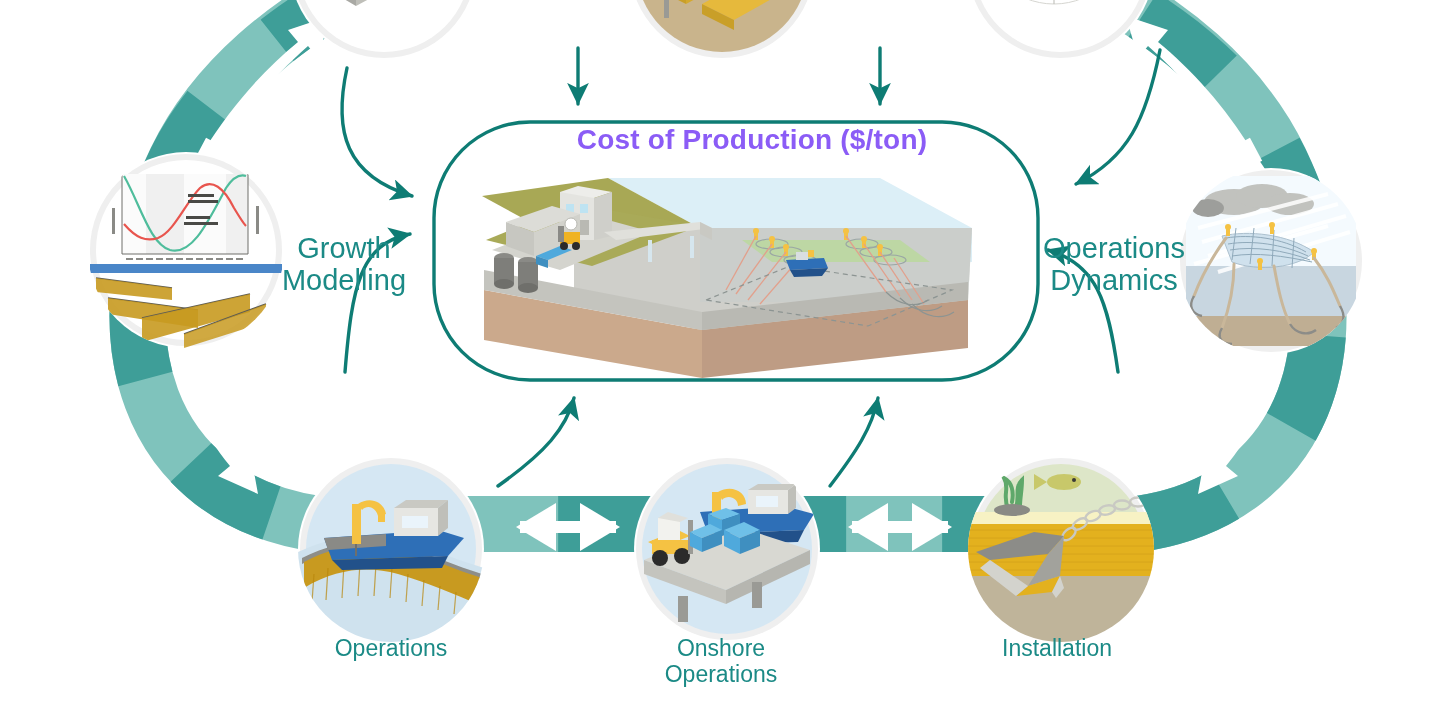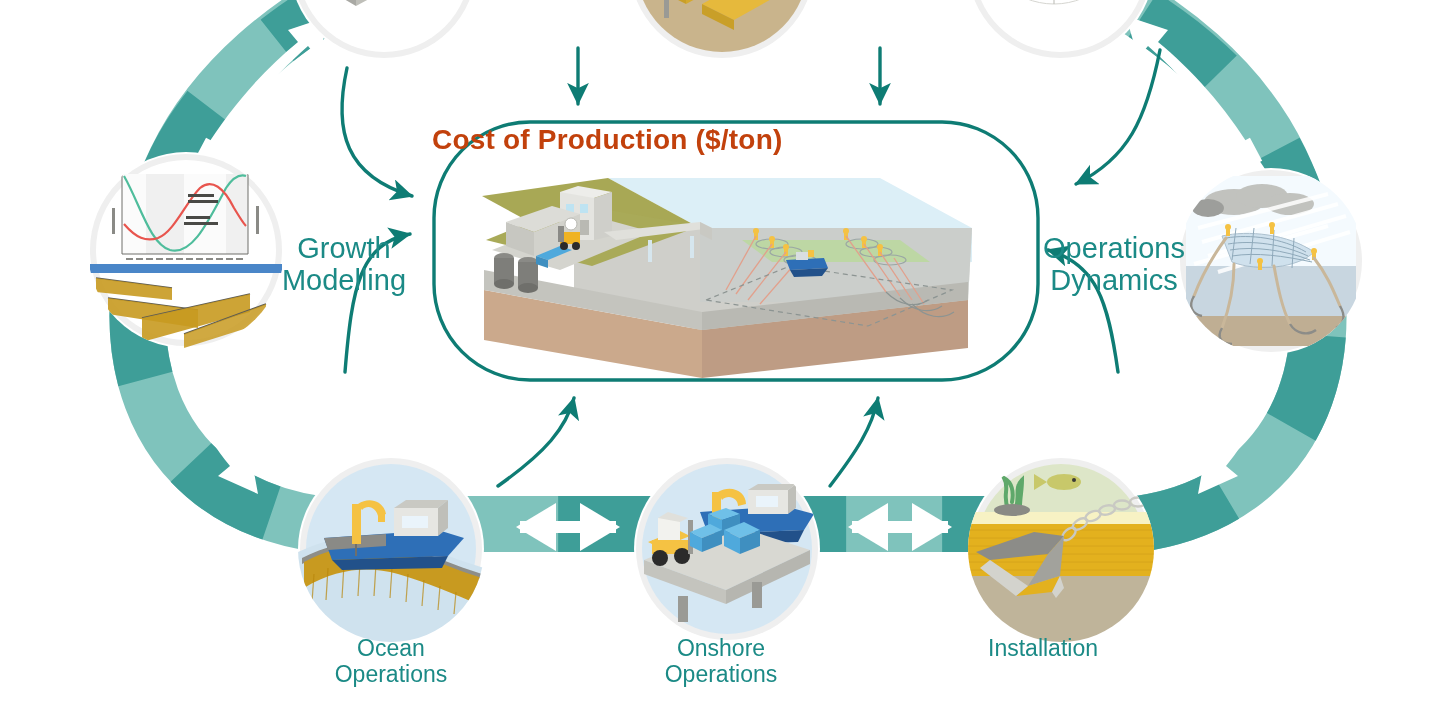--- a/index.html
+++ b/index.html
@@ -2,22 +2,22 @@
 <html><head>
 <meta charset="utf-8">
 <style>
   html,body{margin:0;padding:0;background:#ffffff;}
   body{width:1456px;height:728px;overflow:hidden;font-family:"Liberation Sans",sans-serif;}
   #stage{position:relative;width:1456px;height:728px;background:#fff;}
   #stage svg.layer{position:absolute;left:0;top:0;width:1456px;height:728px;}
   .lbl{position:absolute;color:#1B8A86;font-weight:400;line-height:1.12;text-align:center;}
   .lbl.side{font-size:29px;}
   .lbl.bottom{font-size:23px;}
-  .title{position:absolute;left:432px;top:124px;width:640px;text-align:left;
-         font-size:28px;font-weight:700;color:#c2410c;letter-spacing:.2px;}
+  .title{position:absolute;left:432px;top:124px;width:640px;text-align:center;
+         font-size:28px;font-weight:700;color:#8b5cf6;letter-spacing:.2px;}
   .node-img{position:absolute;border-radius:50%;overflow:hidden;background:#fff;}
 </style>
 </head>
 <body>
 
 <div id="stage">
 
   <svg class="layer" viewBox="0 0 1456 728">
     <defs>
       <clipPath id="ringClip">
@@ -629,26 +629,25 @@
     <div>Growth</div>
     <div>Modelling</div>
   </div>
 
   <div class="lbl side" style="left:1034px;top:232px;width:160px;">
     <div>Operations</div>
     <div>Dynamics</div>
   </div>
 
   <div class="lbl bottom" style="left:300px;top:636px;width:182px;">
-    <div>Ocean</div>
     <div>Operations</div>
   </div>
 
   <div class="lbl bottom" style="left:630px;top:636px;width:182px;">
     <div>Onshore</div>
     <div>Operations</div>
   </div>
 
-  <div class="lbl bottom" style="left:952px;top:636px;width:182px;">
+  <div class="lbl bottom" style="left:930px;top:636px;width:182px;text-align:right;">
     <div>Installation</div>
   </div>
 
 </div>
 
 </body></html>

